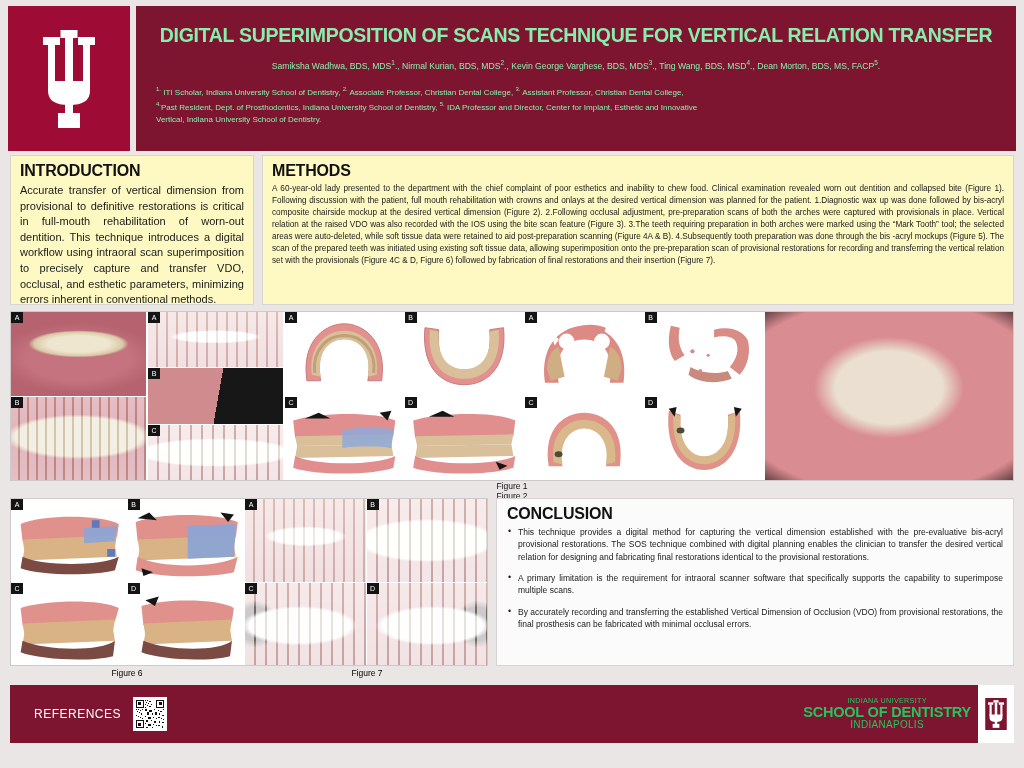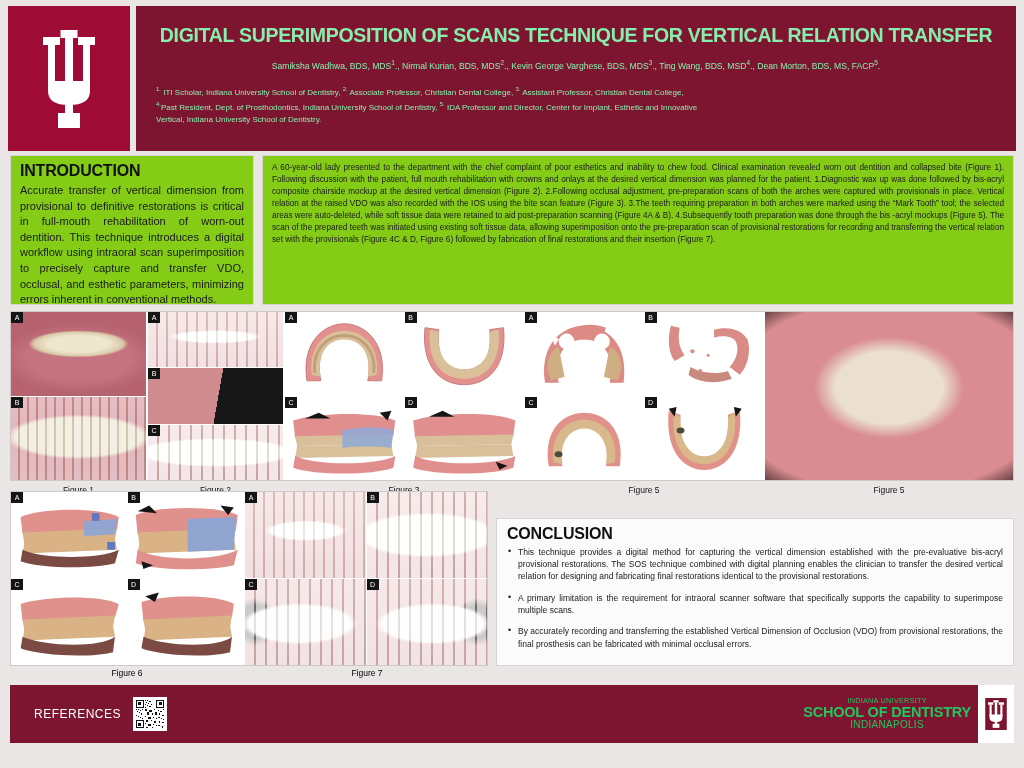--- a/index.html
+++ b/index.html
@@ -32,21 +32,21 @@
     font-size:8.6px; text-align:center; margin-top:13px; line-height:1.3;
   }
   .affils {
     font-size:8px; margin-top:13px; line-height:1.55; text-align:left;
     padding-left:4px;
   }
   sup { font-size:75%; vertical-align:super; }
 
   
   .text-row { display:flex; gap:8px; padding:0 10px; height:150px; }
-  .panel { background:#84cc16; border:1px solid #d8d4d4; padding:6px 9px 7px 9px; }
+  .panel { background:#fef9c3; border:1px solid #d8d4d4; padding:6px 9px 7px 9px; }
   .panel-intro { width:244px; }
   .panel-methods { flex:1; }
   h2.sect {
     font-size:16px; font-weight:bold; color:#111;
     letter-spacing:-0.2px; margin-bottom:3px;
   }
   .body-text {
     font-size:11px; line-height:1.42; text-align:justify; color:#1a1a1a;
   }
   .panel-methods .body-text { font-size:8.2px; line-height:1.46; }
@@ -107,26 +107,26 @@
       radial-gradient(circle at 92% 50%, #150d10 0 14%, rgba(0,0,0,0) 20%),
       linear-gradient(#d79ba0, #c17c86); }
 
   .scan-arch-u, .scan-arch-l, .scan-side, .scan-seg,
   .scan-arch-prep-u, .scan-arch-prep-l, .scan-side-blue, .scan-side-plain {
     width:100%; height:100%;
   }
 
   .cap-row1 {
     display:flex; margin:0 10px; height:14px;
-    font-size:8.5px; color:#111; align-items:flex-end;
+    font-size:8.5px; color:#111; align-items:center;flex-direction:column;
   }
   .cap-row1 > div { text-align:center; }
 
   
-  .lower-row { display:flex; gap:8px; padding:0 10px; margin-top:3px; height:168px;align-items:flex-end; }
+  .lower-row { display:flex; gap:8px; padding:0 10px; margin-top:3px; height:168px; }
   .fig-lower { display:flex; gap:2px; width:478px; background:#fff; border:1px solid #cfcaca; }
   .f6 { width:232px; } .f7 { flex:1; }
   .panel-concl { flex:1; background:#fbfbfb; border:1px solid #d8d4d4; padding:6px 10px; }
   .concl-list { list-style:none; margin-top:2px; }
   .concl-list li {
     font-size:8.5px; line-height:1.45; text-align:justify;
     color:#1a1a1a; position:relative; padding-left:11px; margin-bottom:9px;
   }
   .concl-list li:before {
     content:"\2022"; position:absolute; left:1px; top:-1px; font-size:9px;
@@ -187,20 +187,21 @@
       </div>
     </div>
   </div>
 
   <div class="text-row">
     <div class="panel panel-intro">
       <h2 class="sect">INTRODUCTION</h2>
       <div class="body-text">Accurate transfer of vertical dimension from provisional to definitive restorations is critical in full-mouth rehabilitation of worn-out dentition. This technique introduces a digital workflow using intraoral scan superimposition to precisely capture and transfer VDO, occlusal, and esthetic parameters, minimizing errors inherent in conventional methods.</div>
     </div>
     <div class="panel panel-methods">
+      <h2 class="sect">METHODS</h2>
       <div class="body-text">A 60-year-old lady presented to the department with the chief complaint of poor esthetics and inability to chew food. Clinical examination revealed worn out dentition and collapsed bite (Figure 1). Following discussion with the patient, full mouth rehabilitation with crowns and onlays at the desired vertical dimension was planned for the patient. 1.Diagnostic wax up was done followed by bis-acryl composite chairside mockup at the desired vertical dimension (Figure 2). 2.Following occlusal adjustment, pre-preparation scans of both the arches were captured with provisionals in place. Vertical relation at the raised VDO was also recorded with the IOS using the bite scan feature (Figure 3). 3.The teeth requiring preparation in both arches were marked using the “Mark Tooth” tool; the selected areas were auto-deleted, while soft tissue data were retained to aid post-preparation scanning (Figure 4A &amp; B). 4.Subsequently tooth preparation was done through the bis -acryl mockups (Figure 5). The scan of the prepared teeth was initiated using existing soft tissue data, allowing superimposition onto the pre-preparation scan of provisional restorations for recording and transferring the vertical relation set with the provisionals (Figure 4C &amp; D, Figure 6) followed by fabrication of final restorations and their insertion (Figure 7).</div>
     </div>
   </div>
 
   <div class="fig-row1">
 
     <div class="figblock f1">
       <div class="grid1x2">
         <div class="cell ph-smile-worn">
           <span class="plabel">A</span>

